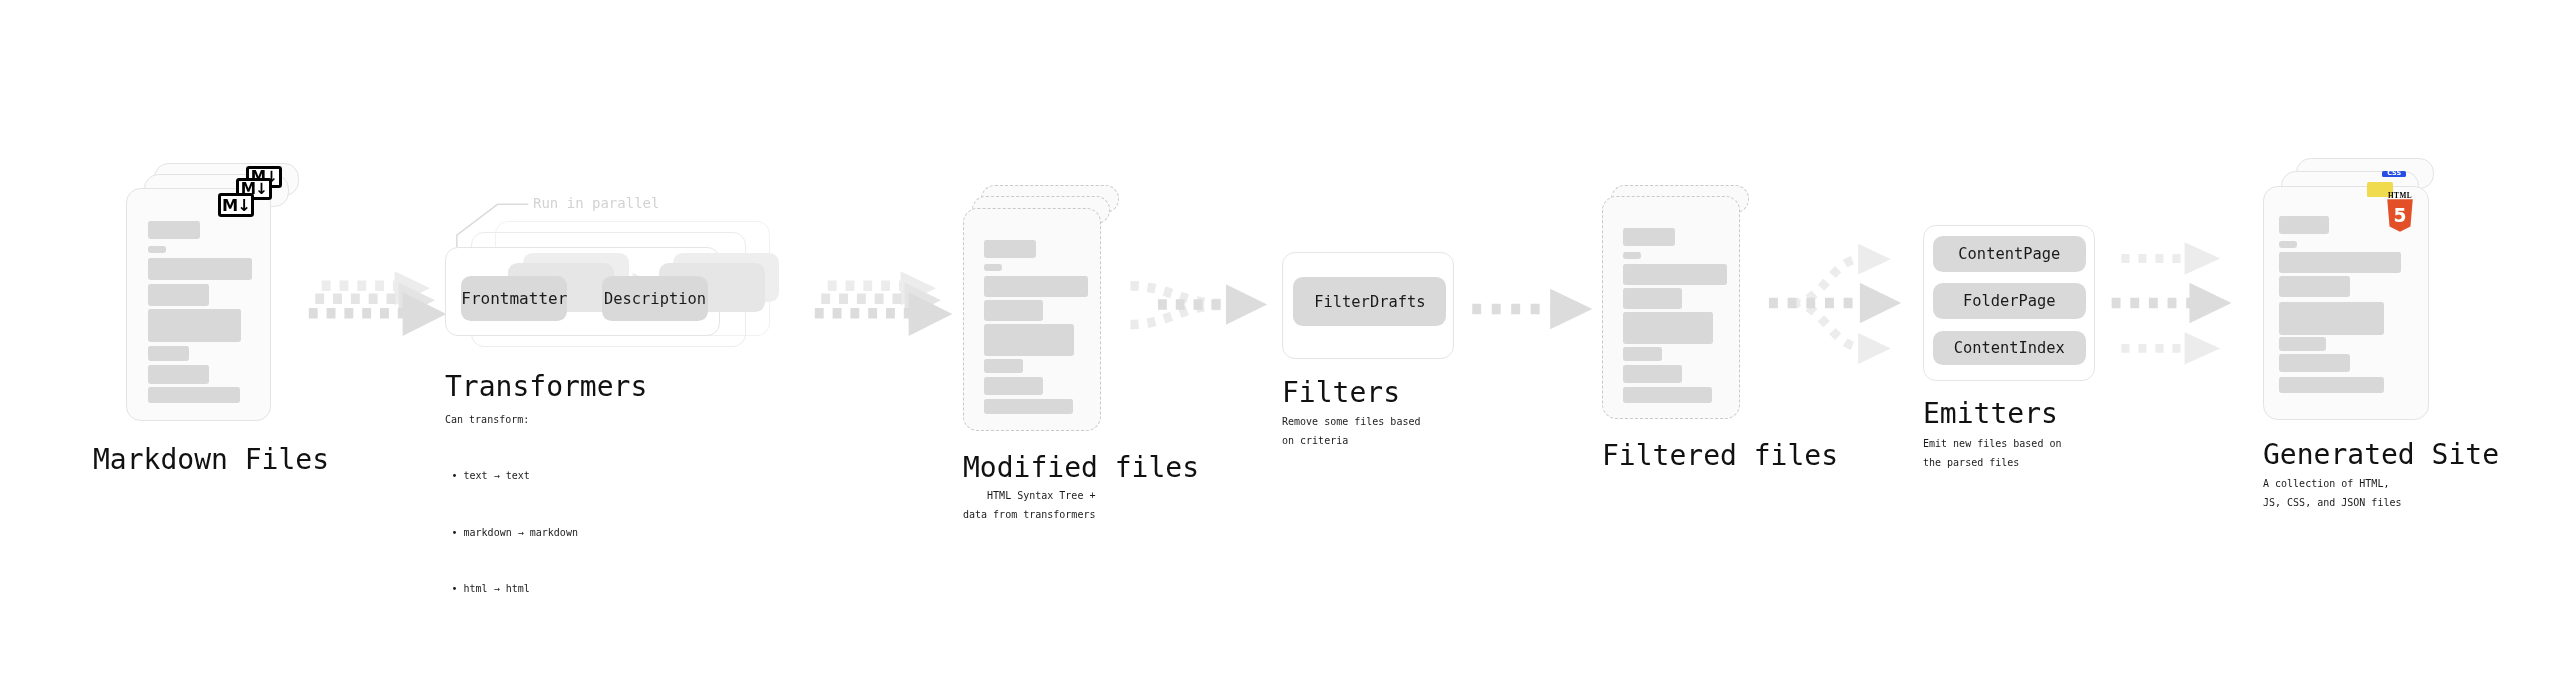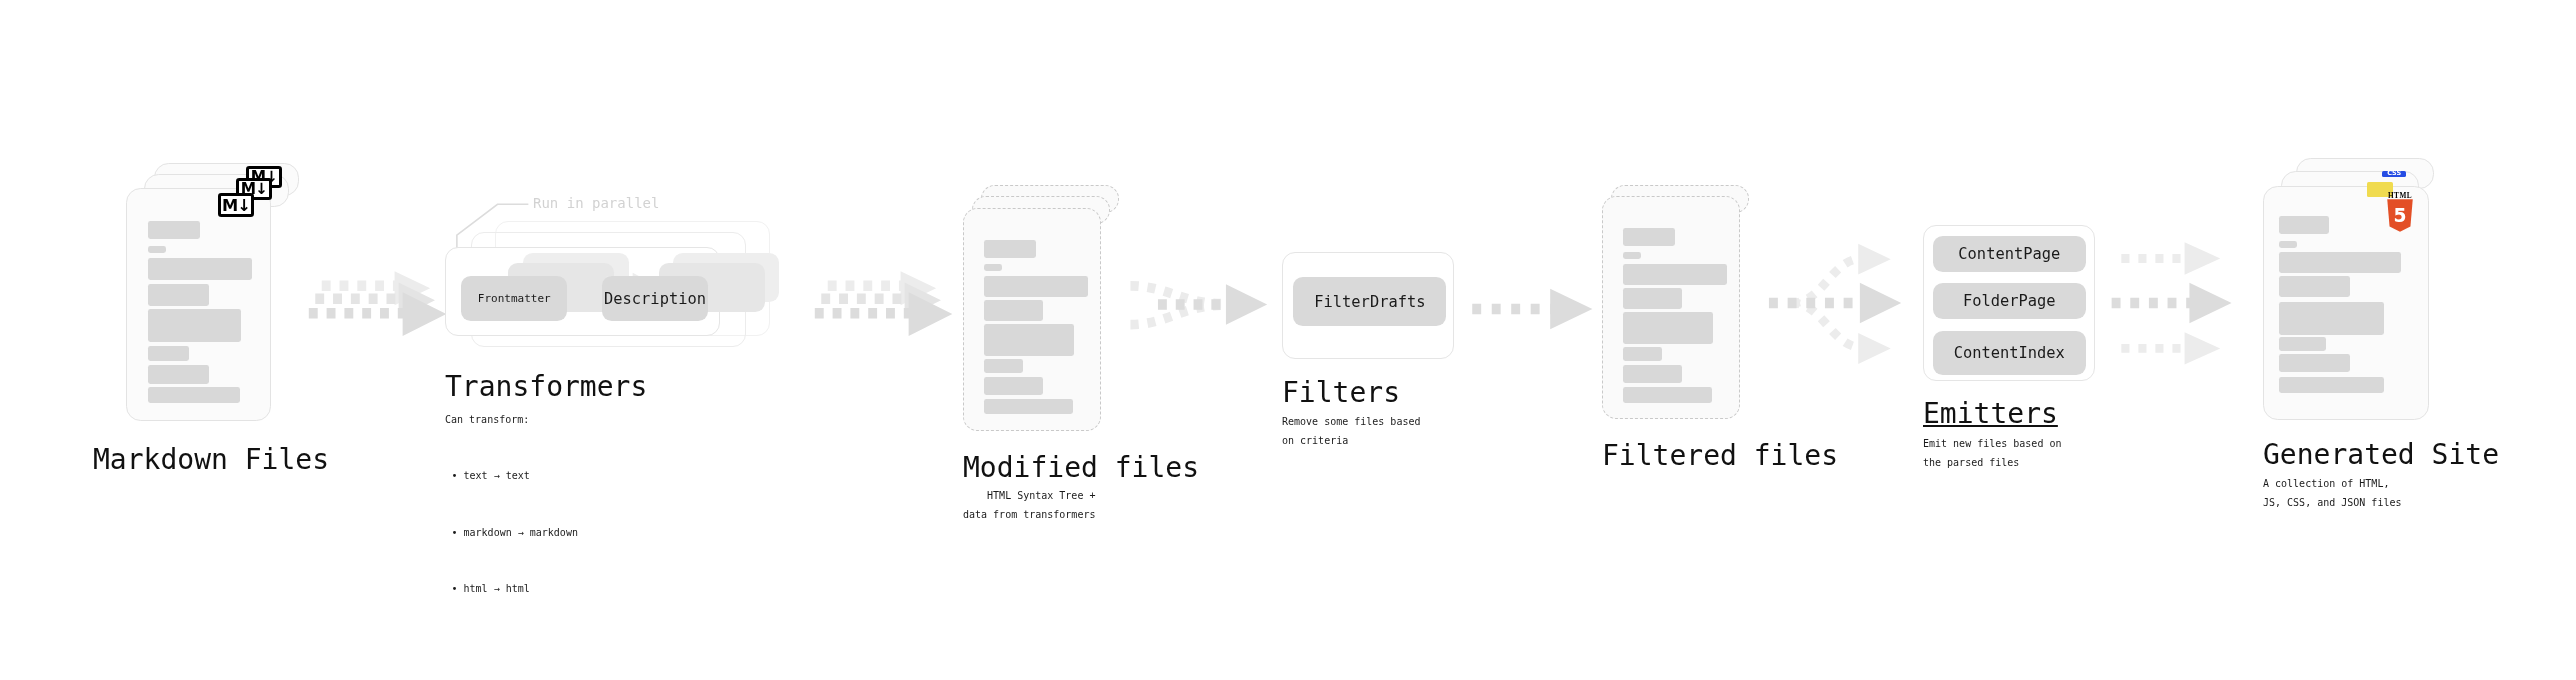--- a/index.html
+++ b/index.html
@@ -232,21 +232,21 @@
       <g fill="none" stroke-width="3">
         <line x1="2" y1="9" x2="36" y2="9" stroke="#ededed"></line>
         <polygon points="34,3 45,9 34,15" fill="#ededed" stroke="none"></polygon>
         <line x1="2" y1="24" x2="36" y2="24" stroke="#e6e6e6"></line>
         <polygon points="34,18 45,24 34,30" fill="#e6e6e6" stroke="none"></polygon>
         <line x1="2" y1="40" x2="40" y2="40" stroke="#d6d6d6"></line>
         <polygon points="38,34 50,40 38,46" fill="#d6d6d6" stroke="none"></polygon>
       </g>
     </svg>
 
-    <div class="chip" style="left:16.3px; top:91px; width:106px; height:45px; font-size:11px;">Frontmatter</div>
+    <div class="chip" style="left:16.3px; top:91px; width:106px; height:45px; font-size:16px;">Frontmatter</div>
     <div class="chip" style="left:157px; top:91px; width:106px; height:45px; font-size:15.4px;">Description</div>
 
     <div class="title" style="left:0px; top:185px;">Transformers</div>
     <div class="subtitle" style="left:0px; top:226px;">Can transform:</div>
     <ul class="bullets subtitle" style="left:6.5px; top:245px;">
       <li>• text → text</li>
       <li>• markdown → markdown</li>
       <li>• html → html</li>
     </ul>
   </div>
@@ -337,22 +337,22 @@
       <polygon points="112,122 152,141 112,160" fill="#ececec"></polygon>
       <line x1="2" y1="85" x2="120" y2="85" stroke="#dcdcdc" stroke-width="13" stroke-dasharray="11 12"></line>
       <polygon points="114,60 165,85 114,110" fill="#dcdcdc"></polygon>
     </svg>
   </div>
 
   <div class="stage" style="left:1923px; top:225px;">
     <div class="groupbox" style="left:0px; top:0px; width:172px; height:156px;"></div>
     <div class="chip" style="left:9.8px; top:10.6px; width:153px; height:36px; font-size:15.4px;">ContentPage</div>
     <div class="chip" style="left:9.8px; top:58px; width:153px; height:36px; font-size:15.4px;">FolderPage</div>
-    <div class="chip" style="left:9.8px; top:106px; width:153px; height:44px; font-size:15.4px;">ContentIndex</div>
-    <div class="title" style="left:0px; top:172px;text-decoration:underline;">Emitters</div>
+    <div class="chip" style="left:9.8px; top:106px; width:153px; height:34px; font-size:15.4px;">ContentIndex</div>
+    <div class="title" style="left:0px; top:172px;">Emitters</div>
     <div class="subtitle" style="left:0px; top:210px;">Emit new files based on
 the parsed files</div>
   </div>
 
   <div class="conn" style="left:2110px; top:234px;">
     <svg width="154" height="138" viewBox="0 0 190 170">
       <line x1="14" y1="30" x2="98" y2="30" stroke="#ececec" stroke-width="11" stroke-dasharray="10 11"></line>
       <polygon points="92,10 136,30 92,50" fill="#ececec"></polygon>
       <line x1="2" y1="85" x2="104" y2="85" stroke="#dcdcdc" stroke-width="13" stroke-dasharray="11 12"></line>
       <polygon points="98,60 150,85 98,110" fill="#dcdcdc"></polygon>

